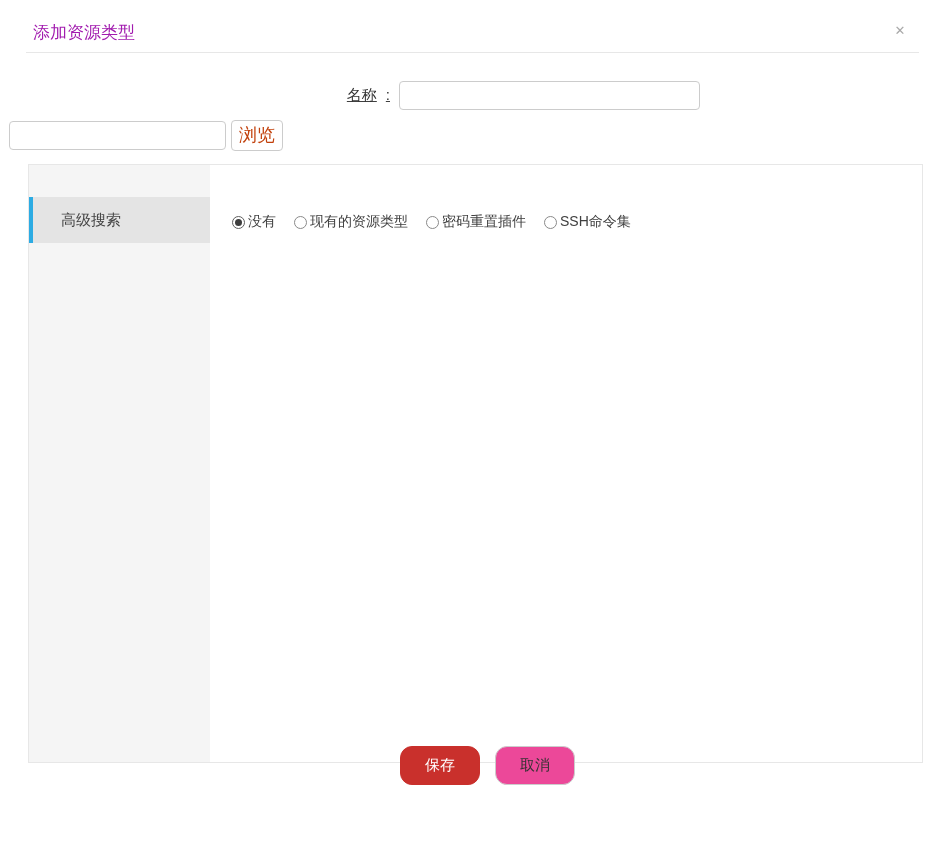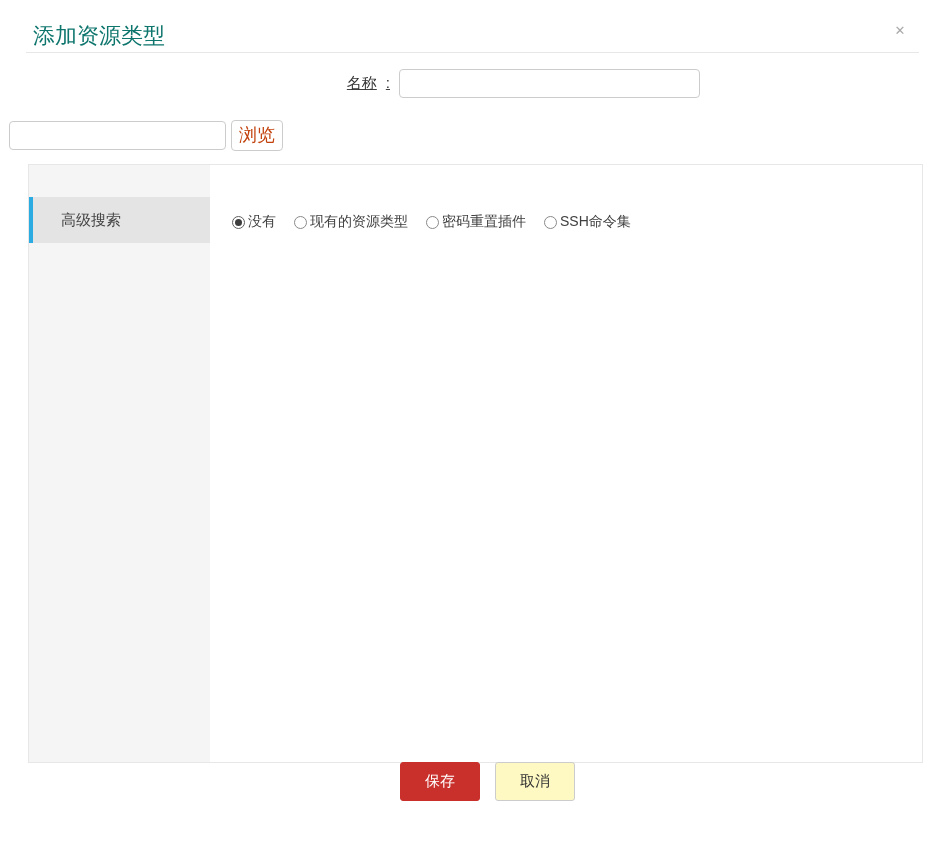--- a/index.html
+++ b/index.html
@@ -5,28 +5,28 @@
   :root { --accent:#2cabe3; --save-red:#c9302c; }
   * { margin:0; padding:0; box-sizing:border-box; }
   html,body { background:#fff; }
   body {
     width:952px; height:852px; position:relative; overflow:hidden;
     font-family:"Liberation Sans","DejaVu Sans",sans-serif; color:#404040;
   }
   .dialog { position:absolute; inset:0; background:#fff; }
 
   
-  .dlg-title { position:absolute; left:33px; top:21px; font-size:22px; font-weight:400; color:#0f766e; }
+  .dlg-title { position:absolute; left:33px; top:21px; font-size:17px; font-weight:400; color:#a21caf; }
   .dlg-close { position:absolute; left:891px; top:22px; width:18px; height:18px;
                font-size:13px; font-weight:bold; color:#a9a9a9; cursor:pointer; text-align:center; line-height:18px; }
   .dlg-divider { position:absolute; left:26px; top:52px; width:893px; height:1px; background:#e7e7e7; }
 
   
   .form-row { position:absolute; left:0; display:flex; align-items:center; }
-  .row-name { top:68px; height:30px;text-decoration:underline; }
+  .row-name { top:80px; height:30px;text-decoration:underline; }
   .row-icon { top:119px; height:32px; }
   .form-label { width:390px; text-align:right; font-size:15px; color:#333; }
   .form-label .colon { margin-left:9px; }
   .txt { margin-left:9px; height:29px; border:1px solid #ccbfbf; border-color:#ccc; border-radius:4px;
          padding:0 8px; font-size:14px; color:#333; outline:none; background:#fff; }
   .name-input { width:301px; }
   .icon-input { width:217px; }
   .btn-browse { margin-left:5px; width:52px; height:31px; background:#fff; border:1px solid #ccc;
                 border-radius:4px; font-size:18px; color:#c2410c; cursor:pointer;
                 font-family:"Liberation Sans","DejaVu Sans",sans-serif; }
@@ -41,24 +41,24 @@
   .heading { font-size:15px; font-weight:bold; color:#333; }
   .radio-row { margin-top:22px; display:flex; align-items:flex-start; gap:18px; }
   .radio-opt { display:flex; align-items:center; gap:3px; font-size:14px; color:#404040; cursor:pointer; }
   .radio { width:13px; height:13px; border:1px solid #8a8a8a; border-radius:50%;
            display:inline-block; position:relative; background:#fff; flex:none; }
   .radio-opt.checked .radio { border-color:#5e5e5e; }
   .radio-opt.checked .radio::after { content:""; position:absolute; left:2px; top:2px;
            width:7px; height:7px; border-radius:50%; background:#3d3d3d; }
 
   
-  .btn { position:absolute; top:762px; height:39px; border-radius:3px; font-size:15px; cursor:pointer;
+  .btn { position:absolute; top:746px; height:39px; border-radius:12px; font-size:15px; cursor:pointer;
          font-family:"Liberation Sans","DejaVu Sans",sans-serif; }
   .btn-save { left:400px; width:80px; background:var(--save-red); border:1px solid var(--save-red); color:#fff; }
-  .btn-cancel { left:495px; width:80px; background:#fef9c3; border:1px solid #ccc; color:#333; }
+  .btn-cancel { left:495px; width:80px; background:#ec4899; border:1px solid #ccc; color:#333; }
 </style>
 </head>
 <body>
 
 <div class="dialog">
 
   <div class="dlg-title">添加资源类型</div>
   <div class="dlg-close">✕</div>
   <div class="dlg-divider"></div>
 

